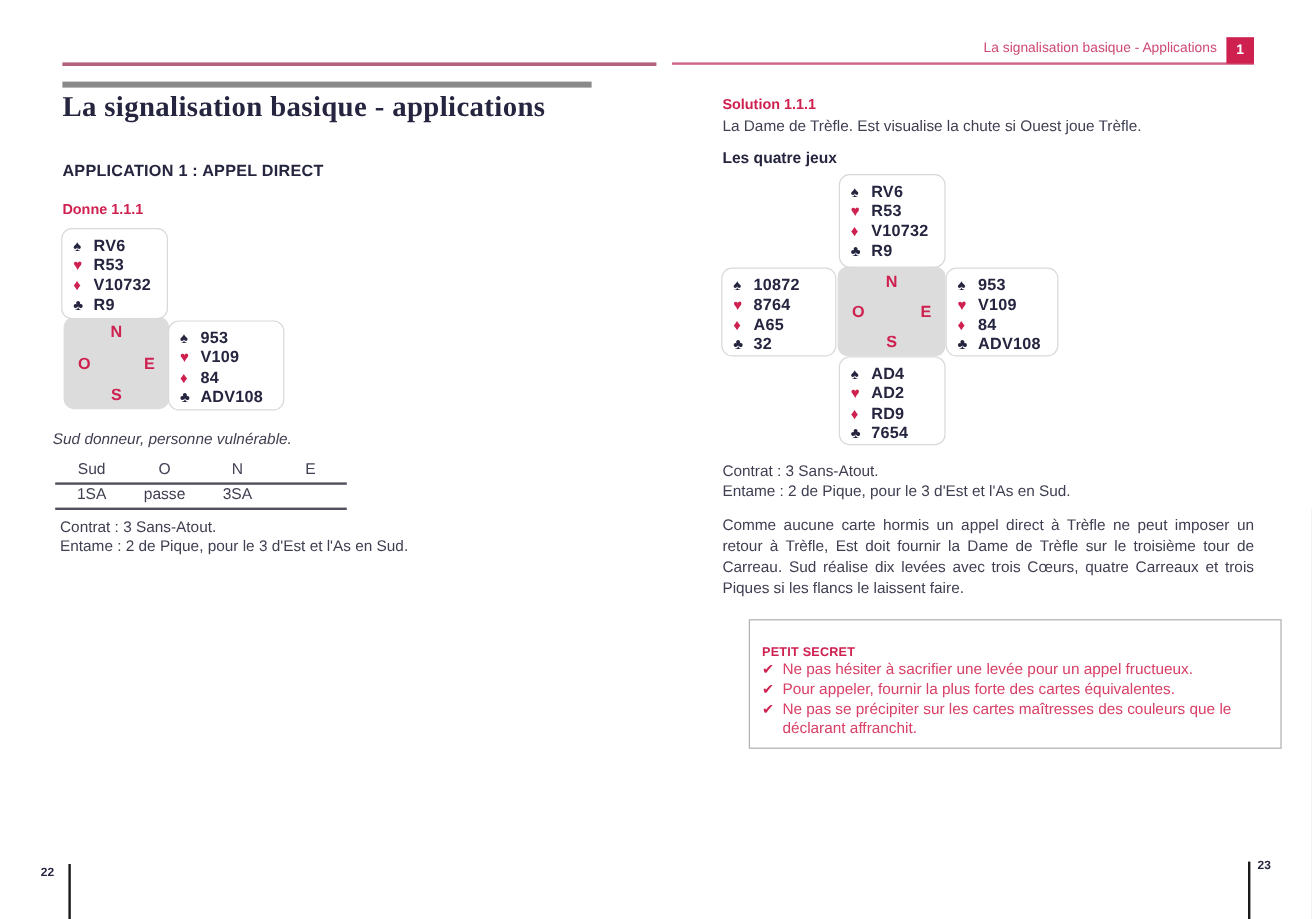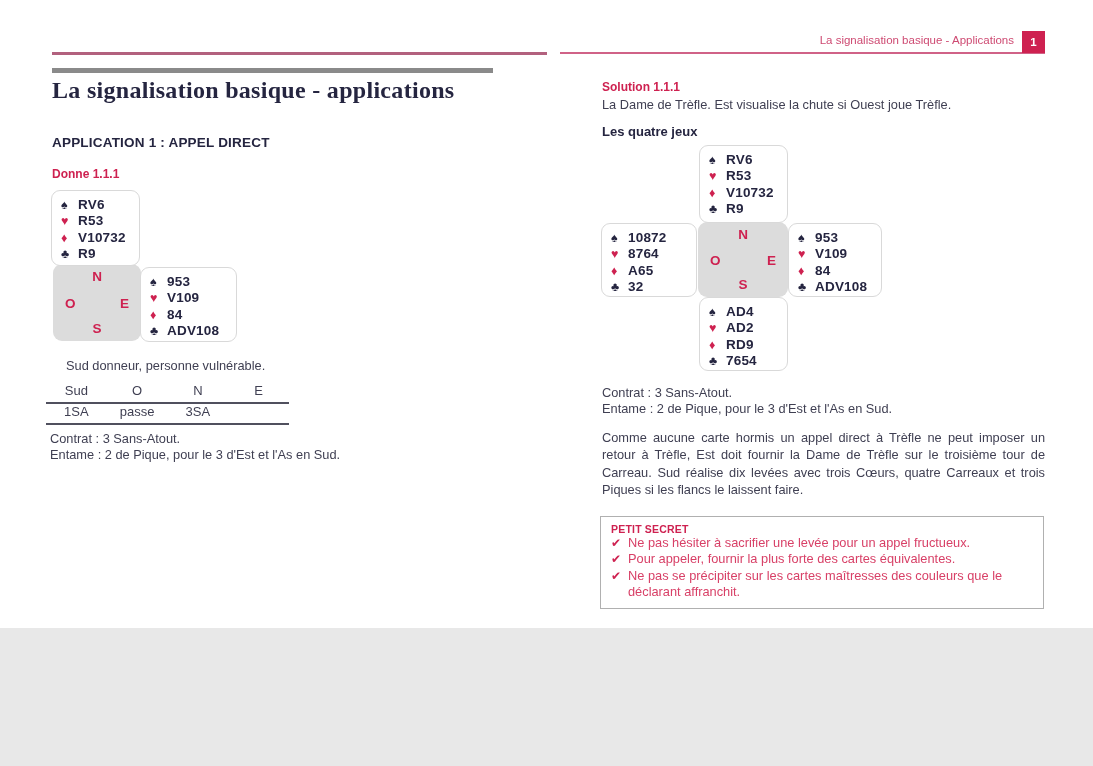--- a/index.html
+++ b/index.html
@@ -1,16 +1,16 @@
 <!DOCTYPE html>
 <html style="--accent: #ce2150; --header_pink: #ce4a72; --rule_left: #b2617e; --rule_right: #d06287; --dark: #252540; --body: #3f3f52; --gray_bar: #8a8a8a; --box_border: #d9d9d9; --compass_bg: #dcdcdc; --line_dark: #50505e; --secret_border: #b0b0b0; --secret_text: #d84067; --footer: #1a1a1a;"><head>
 <meta charset="utf-8">
 <style>
   html,body{margin:0;padding:0;background:#e8e8e8;}
-  #page{position:relative;width:1093px;height:628px;background:#ffffff;overflow:hidden;
+  #page{position:relative;width:1093px;height:766px;background:#ffffff;overflow:hidden;
         font-family:"Liberation Sans",sans-serif;color:var(--body);}
   .abs{position:absolute;}
 
   
   #left-rule{left:52px;top:52px;width:495px;height:3px;background:var(--rule_left);}
   #right-rule{left:560px;top:52px;width:485px;height:2px;background:var(--rule_right);}
   #header-title{top:34px;left:700px;width:314px;text-align:right;font-size:11.5px;color:var(--header_pink);}
   #header-badge{left:1022px;top:31px;width:23px;height:22px;background:var(--accent);color:#fff;
                 font-size:11.5px;font-weight:700;display:flex;align-items:center;justify-content:center;}
 
@@ -30,42 +30,42 @@
   .suit{width:17px;font-size:12.5px;color:var(--dark);}
   .suit.red{color:var(--accent);}
   .compass{position:absolute;background:var(--compass_bg);border-radius:9px;z-index:1;}
   .compass span{position:absolute;font-weight:700;font-size:13.5px;color:var(--accent);}
   .c-n{top:5px;left:50%;transform:translateX(-50%);}
   .c-s{bottom:5px;left:50%;transform:translateX(-50%);}
   .c-w{left:12px;top:50%;transform:translateY(-50%);}
   .c-e{right:12px;top:50%;transform:translateY(-50%);}
 
   .body-text{font-size:12.8px;line-height:17.3px;color:var(--body);}
-  #dealer-line{left:66px;top:357px;}
+  #dealer-line{left:44px;top:357px;font-style:italic;}
 
   
   #bid-table{left:46px;top:383px;width:243px;font-size:13px;color:var(--body);}
   .bid-row{display:flex;height:19px;border-bottom:2px solid var(--line_dark);}
   .bid-cell{width:25%;text-align:center;}
 
   #contract-line-l{left:50px;top:430px;}
   #lead-line-l{left:50px;top:446px;}
   #question{left:50px;top:476px;width:470px;text-align:justify;}
 
   
   #solution-label{left:602px;top:80px;}
   #solution-text{left:602px;top:96px;}
   #four-hands-label{left:602px;top:124px;font-size:13px;font-weight:700;color:var(--dark);}
   #contract-line-r{left:602px;top:384px;}
   #lead-line-r{left:602px;top:400px;}
   #explanation{left:602px;top:429px;width:443px;text-align:justify;}
 
   
-  #secret-box{left:600px;top:516px;width:444px;box-sizing:border-box;border:1px solid var(--secret_border);
-              padding:6px 10px 8px 10px;}
+  #secret-box{left:624px;top:516px;width:444px;box-sizing:border-box;border:1px solid var(--secret_border);
+              padding:21px 10px 8px 10px;}
   #secret-title{font-size:10.5px;font-weight:700;color:var(--accent);letter-spacing:.2px;}
   .secret-item{position:relative;padding-left:17px;font-size:12.8px;line-height:16.3px;color:var(--secret_text);}
   .secret-item .check{position:absolute;left:0;top:0;color:var(--accent);font-size:12px;}
 
   
   .v-line{width:1.5px;background:var(--footer);}
   #v-line-left{left:57px;top:720px;height:46px;}
   #v-line-right{left:1040px;top:718px;height:48px;}
   .page-num{font-size:10px;font-weight:700;color:var(--dark);}
   #page-num-left{left:34px;top:722px;width:18px;text-align:left;}

